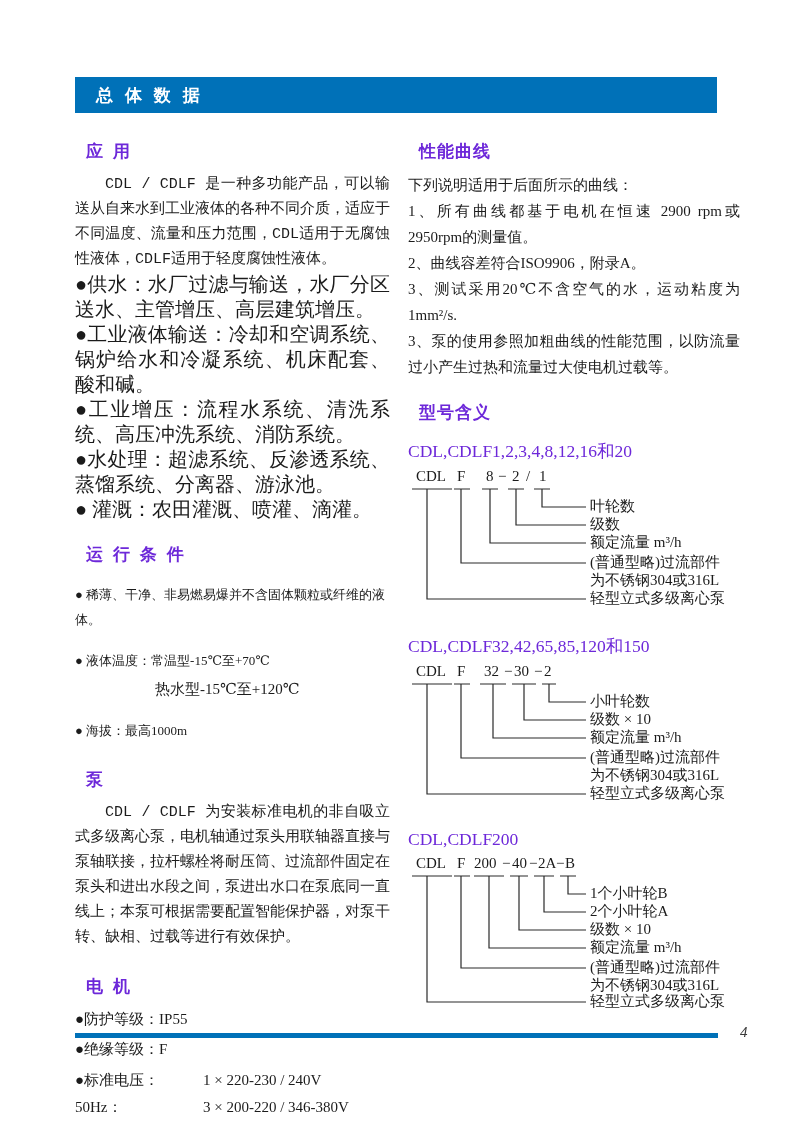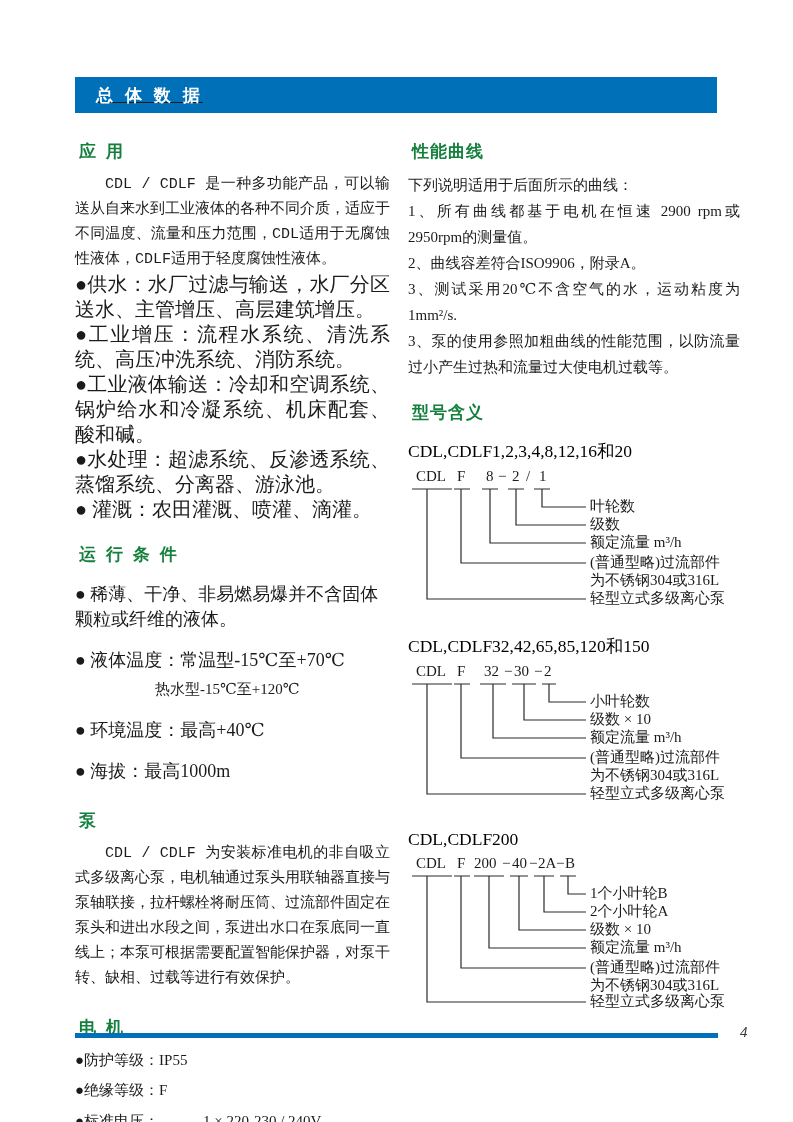--- a/index.html
+++ b/index.html
@@ -1,37 +1,37 @@
 <!DOCTYPE html>
 <html><head>
 <meta charset="utf-8">
 <style>
   html,body{margin:0;padding:0;background:#ffffff;}
   .page{position:relative;width:793px;height:1122px;background:#fff;overflow:hidden;
         font-family:"Liberation Serif","DejaVu Serif",serif;color:#1b1b1b;}
-  .header-bar{position:absolute;left:75px;top:77px;width:642px;height:36px;background:#0071b8;text-decoration:underline;}
+  .header-bar{position:absolute;left:75px;top:77px;width:642px;height:36px;background:#0071b8;}
   .header-title{font-family:"DejaVu Sans","Liberation Sans",sans-serif;font-weight:bold;
         color:#fff;font-size:17px;line-height:36px;padding-left:21px;letter-spacing:3px;}
   .columns{position:absolute;left:75px;top:140px;width:665px;display:flex;gap:18px;}
   .col-left{width:315px;}
   .col-right{width:332px;}
   .sec{font-family:"DejaVu Sans","Liberation Sans",sans-serif;font-size:17px;font-weight:bold;
-        color:#15803d;margin:0 0 9px 4px;letter-spacing:2px;}
+        color:#6d28d9;margin:0 0 9px 11px;letter-spacing:2px;}
   .mt1{margin-top:21px;} .mt2{margin-top:25px;}
   .para{font-size:15px;line-height:25px;text-align:justify;margin:0;text-indent:2em;font-family:Liberation Mono, monospace;}
   .bullet{font-size:20px;line-height:25px;text-align:justify;margin:0;}
-  .cond{font-size:18px;line-height:25px;margin:16px 0 4px 0;}
+  .cond{font-size:13px;line-height:25px;margin:16px 0 4px 0;}
   .cond-cont{font-size:15px;line-height:25px;margin:0 0 4px 0;padding-left:80px;}
   .motor-item{font-size:15px;line-height:25px;margin:0 0 5px 0;}
   .volt-row{display:flex;font-size:15px;line-height:27px;}
   .volt-label{width:128px;flex:none;}
   .volt-values{flex:1;}
   .volt-values div{line-height:27px;}
   .note{font-size:15px;line-height:26px;text-align:justify;margin:0;}
-  .series{font-size:17.5px;margin:15px 0 4px 0;color:#000000;}
+  .series{font-size:17.5px;margin:15px 0 4px 0;color:#6d28d9;}
   .diagram{display:block;margin:2px 0 0 0;}
   .d-code{font-family:"Liberation Serif","DejaVu Serif",serif;font-size:15px;fill:#1b1b1b;}
   .d-label{font-family:"Liberation Serif","DejaVu Serif",serif;font-size:15px;fill:#1b1b1b;}
   .d-line{stroke:#2a2a2a;stroke-width:1.2;fill:none;}
   .footer-bar{position:absolute;left:75px;top:1033px;width:643px;height:5px;background:#0071b8;}
   .page-number{position:absolute;left:740px;top:1024px;font-size:15px;font-style:italic;color:#3a3a3a;}
 </style>
 </head>
 <body>
 
@@ -42,32 +42,31 @@
   </div>
 
   <div class="columns">
 
     <div class="col-left">
 
       <div>
         <h2 class="sec">应 用</h2>
         <p class="para">CDL / CDLF 是一种多功能产品，可以输送从自来水到工业液体的各种不同介质，适应于不同温度、流量和压力范围，CDL适用于无腐蚀性液体，CDLF适用于轻度腐蚀性液体。</p>
         <p class="bullet">●供水：水厂过滤与输送，水厂分区送水、主管增压、高层建筑增压。</p>
+        <p class="bullet">●工业液体输送：冷却和空调系统、锅炉给水和冷凝系统、机床配套、酸和碱。</p>
         <p class="bullet">●工业增压：流程水系统、清洗系统、高压冲洗系统、消防系统。</p>
-        <p class="bullet">●工业液体输送：冷却和空调系统、锅炉给水和冷凝系统、机床配套、酸和碱。</p>
         <p class="bullet">●水处理：超滤系统、反渗透系统、蒸馏系统、分离器、游泳池。</p>
         <p class="bullet">● 灌溉：农田灌溉、喷灌、滴灌。</p>
       </div>
 
       <div>
         <h2 class="sec mt1">运 行 条 件</h2>
         <p class="cond">● 稀薄、干净、非易燃易爆并不含固体颗粒或纤维的液体。</p>
         <p class="cond">● 液体温度：常温型-15℃至+70℃</p>
         <p class="cond-cont">热水型-15℃至+120℃</p>
-        <p class="cond">● 环境温度：最高+40℃</p>
         <p class="cond">● 海拔：最高1000m</p>
       </div>
 
       <div>
         <h2 class="sec mt2">泵</h2>
         <p class="para">CDL / CDLF 为安装标准电机的非自吸立式多级离心泵，电机轴通过泵头用联轴器直接与泵轴联接，拉杆螺栓将耐压筒、过流部件固定在泵头和进出水段之间，泵进出水口在泵底同一直线上；本泵可根据需要配置智能保护器，对泵干转、缺相、过载等进行有效保护。</p>
       </div>
 
       <div>
         <h2 class="sec mt2">电 机</h2>

